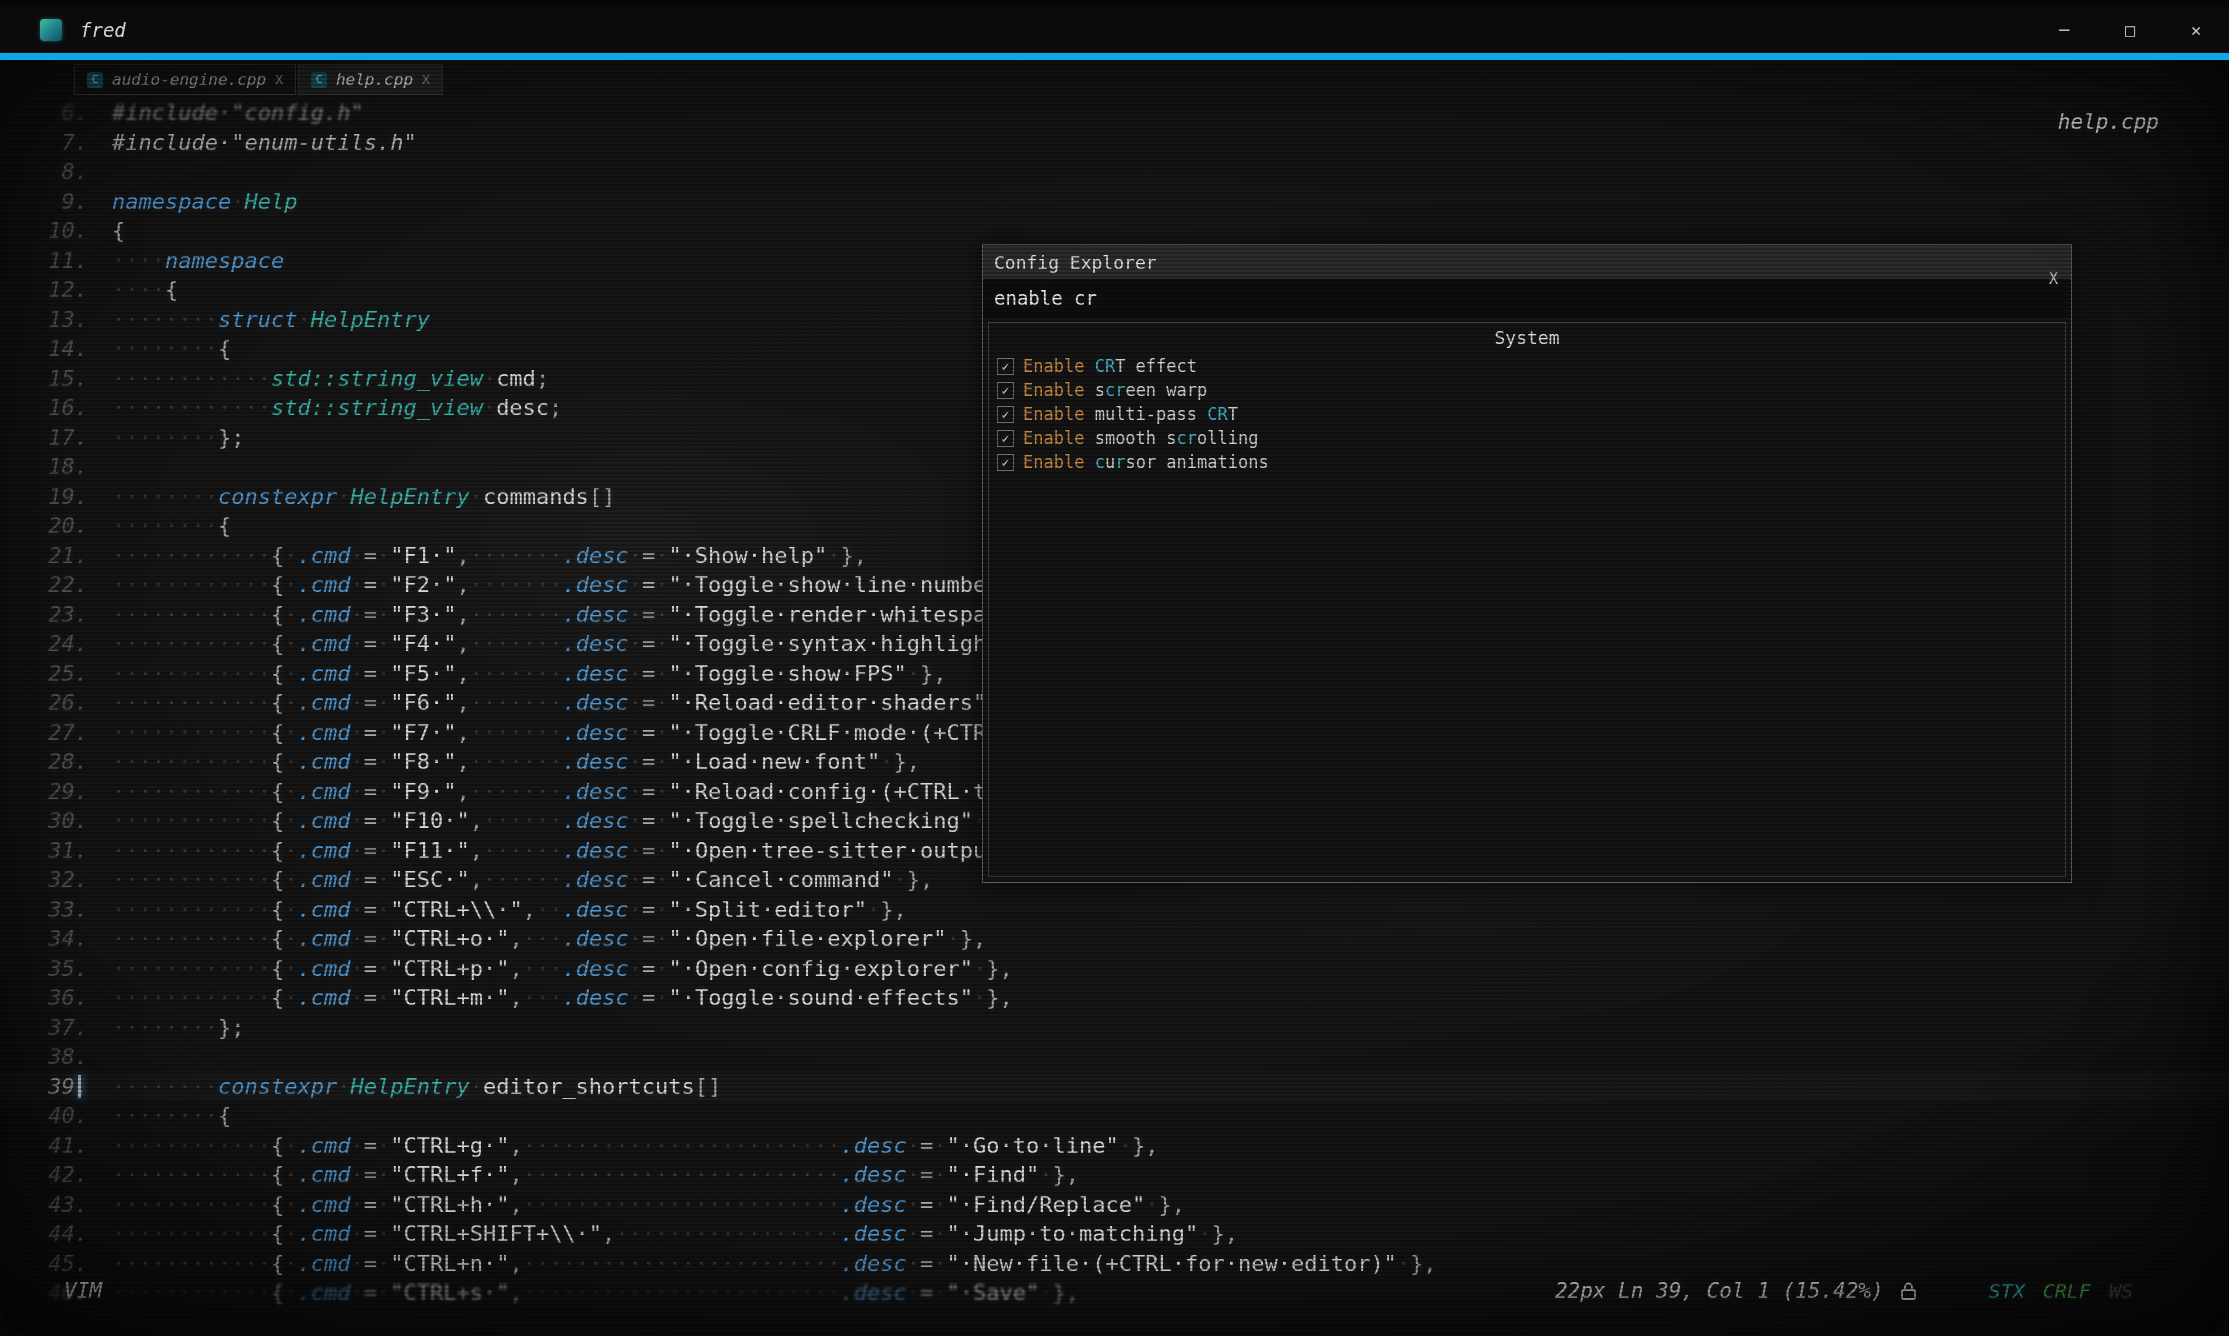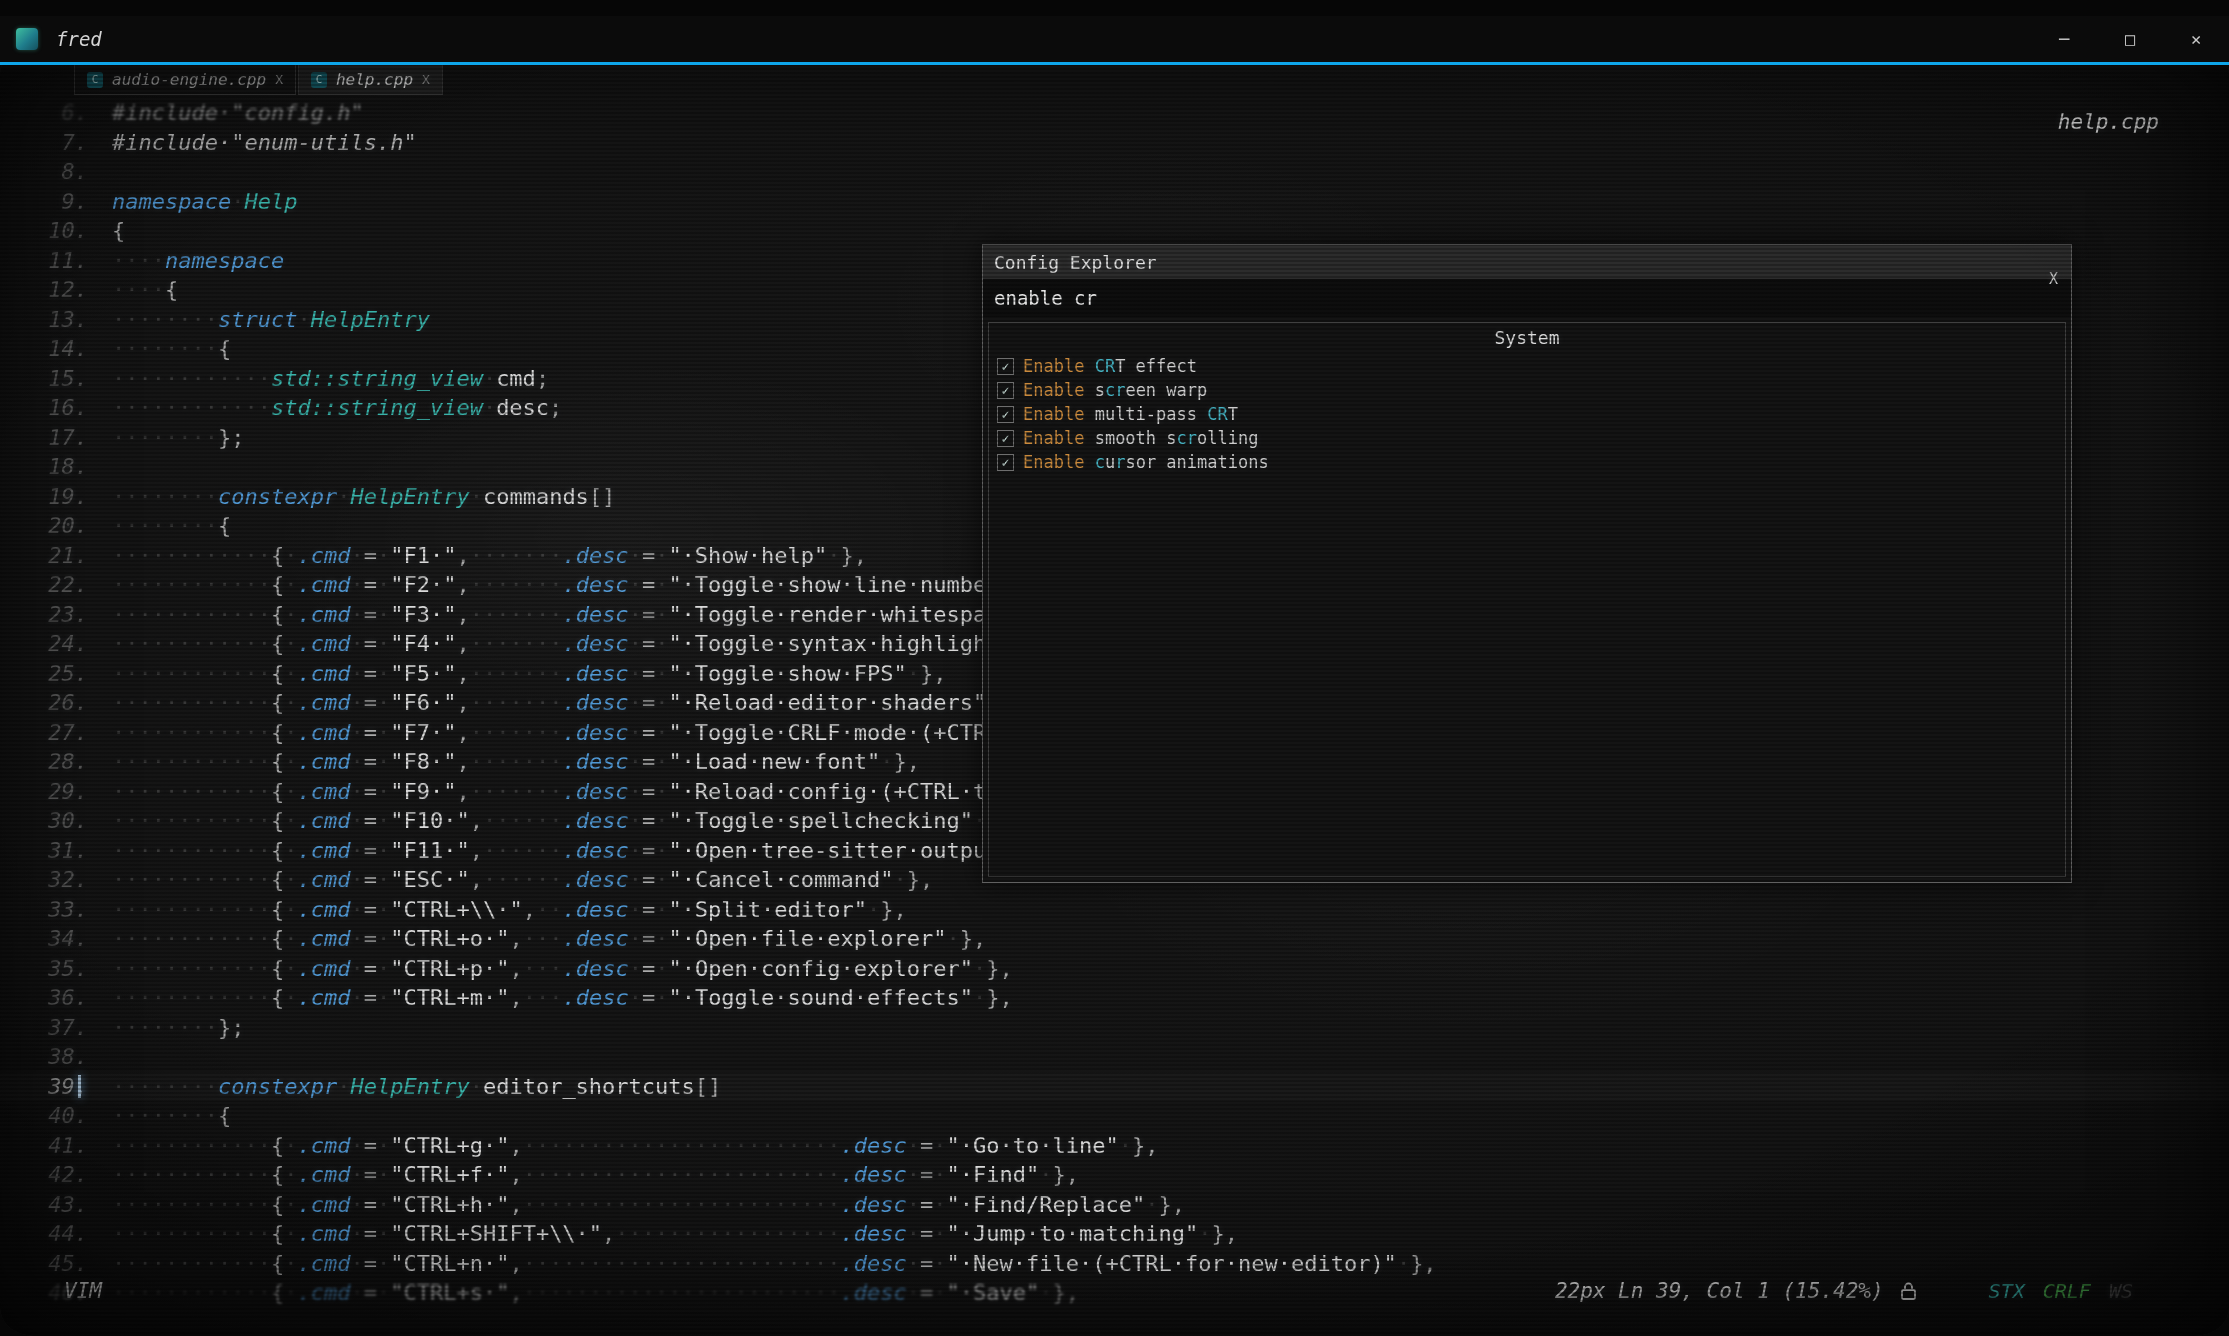--- a/index.html
+++ b/index.html
@@ -3,22 +3,22 @@
 <meta charset="utf-8">
 <style>
   html,body{margin:0;padding:0;}
   body{
     width:2229px;height:1336px;overflow:hidden;background:#010101;
     font-family:"DejaVu Sans Mono", monospace;
   }
   .window{position:relative;width:2229px;height:1336px;background:#060606;}
 
   
-  .titlebar{position:absolute;top:16px;left:0;right:0;height:46px;background:#0b0b0b;
-    display:flex;align-items:center;padding-left:16px;color:#d5d5d5;border-bottom:3px solid #0ea5e9;z-index:50;}
+  .titlebar{position:absolute;top:7px;left:0;right:0;height:46px;background:#0b0b0b;
+    display:flex;align-items:center;padding-left:40px;color:#d5d5d5;border-bottom:7px solid #0ea5e9;z-index:50;}
   .app-icon{width:22px;height:22px;border-radius:4px;margin-right:18px;
     background:linear-gradient(135deg,#3fbf9f 0%,#1f7d8c 55%,#14505e 100%);box-shadow:0 0 4px rgba(63,191,159,.4);}
   .window-title{font-size:19px;font-style:italic;}
   .win-controls{margin-left:auto;display:flex;height:46px;}
   .win-btn{width:66px;height:46px;display:flex;align-items:center;justify-content:center;
     background:none;border:none;color:#c9c9c9;font-size:17px;font-family:inherit;}
 
   
   .screen{position:absolute;top:46px;left:0;right:0;bottom:0;border-radius:34px/28px;overflow:hidden;
     background:radial-gradient(ellipse 115% 105% at 48% 42%, #181818 0%, #141414 50%, #0c0c0c 80%, #040404 100%);

